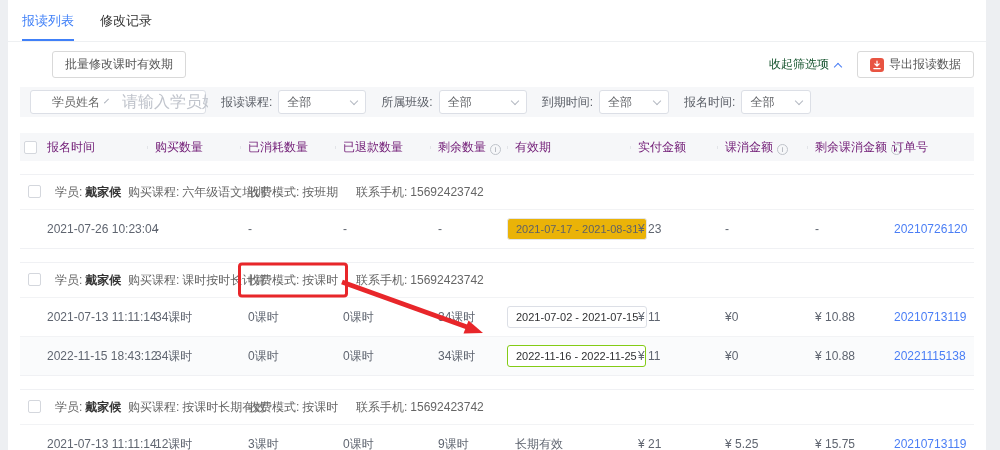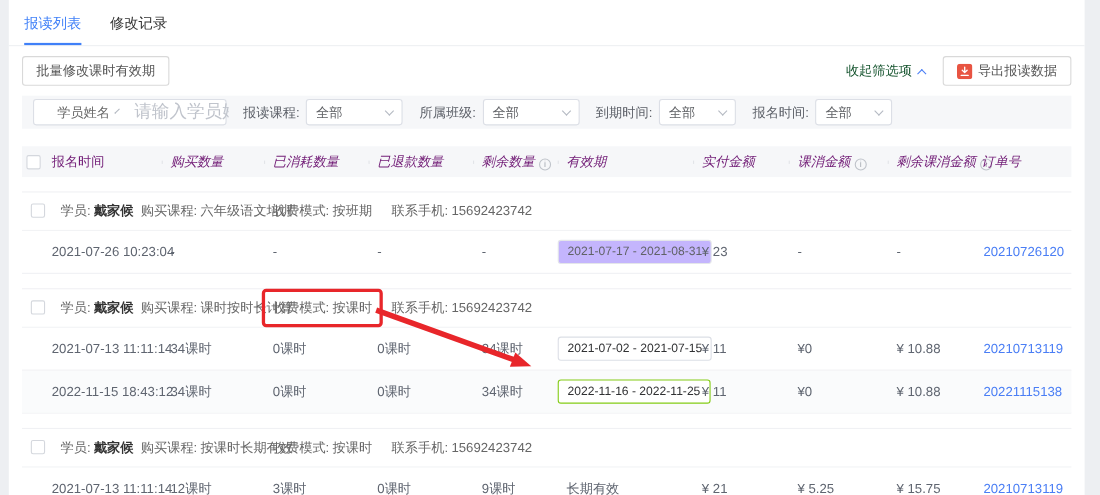--- a/index.html
+++ b/index.html
@@ -10,21 +10,21 @@
     position:relative; overflow:hidden;
   }
   .card { position:absolute; left:8px; top:0; width:978px; height:450px; background:#fff; }
 
   
   .tabs { display:flex; gap:26px; padding:12px 0 0 14px; border-bottom:1px solid #eef0f2; }
   .tab { font-size:13px; color:#333; padding-bottom:9px; cursor:pointer; }
   .tab.active { color:#4080f8; border-bottom:2px solid #4080f8; }
 
   
-  .toolbar { display:flex; justify-content:space-between; align-items:center; padding:9px 12px 6px 12px; }
+  .toolbar { display:flex; justify-content:space-between; align-items:center; padding:9px 12px 6px 12px;margin-left:32px; }
   .btn { border:1px solid #d9d9d9; background:#fff; border-radius:3px; font-size:12px; color:#555;
          height:27px; padding:0 12px; display:inline-flex; align-items:center; gap:5px; cursor:pointer; }
   .toolbar-right { display:flex; align-items:center; gap:16px; }
   .collapse-link { font-size:12px; color:#14532d; text-decoration:none; display:inline-flex; align-items:center; cursor:pointer; }
 
   .chev { display:inline-block; width:6px; height:6px; border-right:1.4px solid #b4b9c2;
           border-bottom:1.4px solid #b4b9c2; transform:rotate(45deg); margin:-3px 0 0 6px; }
   .chev.up { transform:rotate(-135deg); border-color:#4a7ef5; margin-top:4px; }
 
   
@@ -40,21 +40,21 @@
   .filter-item { display:flex; align-items:center; gap:6px; white-space:nowrap; }
   .select { background:#fff; border:1px solid #dcdfe6; border-radius:3px; height:24px; color:#606266;
             display:flex; align-items:center; justify-content:space-between; padding:0 8px; cursor:pointer; }
   .w88 { width:88px; } .w70 { width:70px; }
   .select .chev { margin-left:4px; }
 
   
   .grid { display:grid; grid-template-columns:27px 100px 93px 95px 95px 77px 123px 87px 90px 77px 1fr; align-items:center; }
   .thead { margin:16px 12px 0; background:#f6f7f9; height:28px; font-size:12px; color:#701a75; }
   .hcell { white-space:nowrap; }
-  .hcell.bl { position:relative; padding-left:8px;font-style:italic; }
+  .hcell.bl { position:relative; padding-left:8px; }
   .hcell.bl::before { content:""; position:absolute; left:0; top:7px; bottom:7px; width:1px; background:#e2e4e8; }
   .cb { display:inline-block; width:13px; height:13px; border:1px solid #d4d7dd; border-radius:2px;
         background:#fff; margin-left:4px; cursor:pointer; vertical-align:middle; }
   .info { display:inline-block; width:11px; height:11px; border:1px solid #bfc3ca; border-radius:50%;
           margin-left:4px; text-align:center; font-size:8px; line-height:10px; color:#a3a8b0;
           font-style:normal; position:relative; top:1px; cursor:pointer; }
   .info::before { content:"i"; }
 
   .group { margin:13px 12px 0; border-top:1px solid #f0f1f4; border-bottom:1px solid #f0f1f4; }
   .ghead { position:relative; height:34px; font-size:12px; color:#666; }
@@ -62,21 +62,21 @@
   .gi { position:absolute; top:50%; transform:translateY(-50%); white-space:nowrap; }
   .gi .gval { margin-left:3px; }
   .gname { color:#333; font-weight:bold; margin-left:3px; }
   .gi-student { left:35px; } .gi-course { left:108px; } .gi-mode { left:228px; } .gi-phone { left:336px; }
 
   .grow { height:39px; font-size:12px; color:#5f6570; border-top:1px solid #f2f3f5; }
   .grow.alt { background:#fafbfc; }
   .dcell { white-space:nowrap; padding-left:8px; }
   .dcell.first { padding-left:0; }
   .vbox { display:inline-block; padding:4px 8px; border-radius:3px; font-size:11px; white-space:nowrap; }
-  .v-gray  { background:#c4b5fd; border:1px solid #e4e6ea; color:#606266; }
+  .v-gray  { background:#eab308; border:1px solid #e4e6ea; color:#606266; }
   .v-white { background:#fff; border:1px solid #dcdfe6; color:#303133; cursor:pointer; }
   .v-blue  { background:#fff; border:1px solid #84cc16; color:#303133; cursor:pointer; }
   .v-plain { margin-left:8px; }
   .order-link { color:#4a7ef5; text-decoration:none; cursor:pointer; }
 
   
   .ann-box { position:absolute; left:-10px; right:-10px; top:-9px; bottom:-9px;
              border:3px solid #e8262a; border-radius:4px; pointer-events:none; }
   .arrow-overlay { position:absolute; left:0; top:0; width:978px; height:450px;
                    pointer-events:none; z-index:30; }

